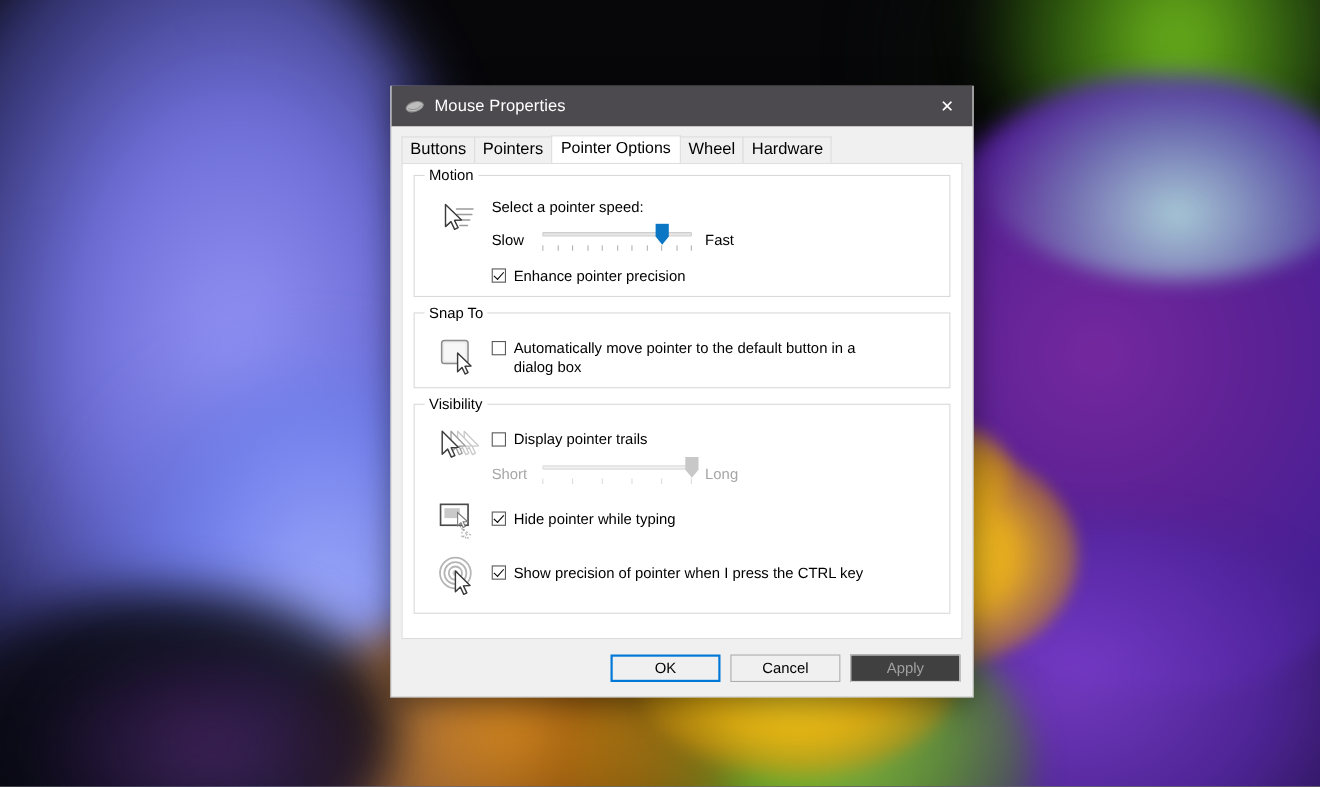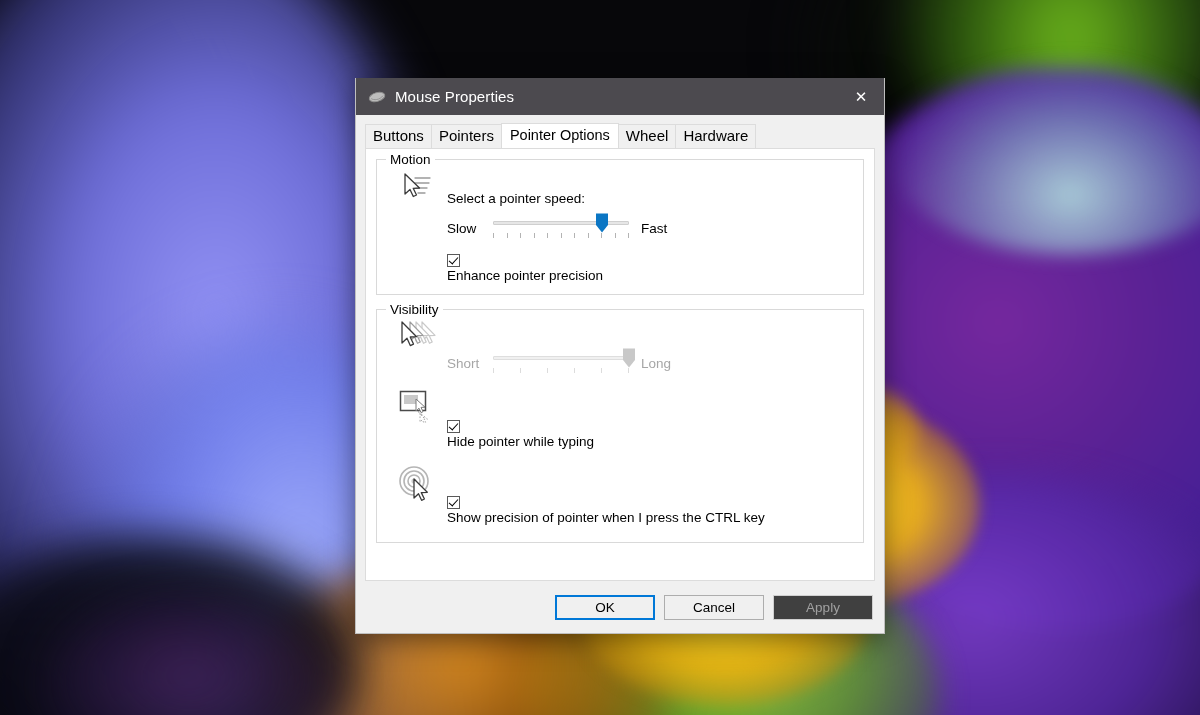--- a/index.html
+++ b/index.html
@@ -234,21 +234,21 @@
     padding: 10px 10px 0 10px;
     position: relative;
     z-index: 1;
   }
 
   
   .group {
     position: relative;
     border: 1px solid #d9d9d9;
     margin-bottom: 14px;
-    padding: 8px 10px 10px 10px;
+    padding: 20px 10px 10px 10px;
   }
   .group-title {
     position: absolute;
     top: -8px; left: 9px;
     background: #ffffff;
     padding: 0 4px;
     font-size: 13.5px;
     color: #000;
     line-height: 15px;
   }
@@ -256,21 +256,21 @@
     display: flex;
     align-items: flex-start;
   }
   .glyph-cell {
     width: 60px;
     flex: 0 0 60px;
     display: flex;
     justify-content: center;
     padding-top: 2px;
   }
-  .group-content { flex: 1 1 auto; padding-top: 1px; margin-top: 22px; }
+  .group-content { flex: 1 1 auto; padding-top: 1px; }
 
   .field-label {
     font-size: 13.5px;
     color: #000;
     margin-bottom: 11px;
   }
 
   
   .slider-row {
     display: flex;
@@ -316,21 +316,20 @@
     width: 1px; height: 5px;
     background: #b3b3b3;
   }
   .slider-ticks.disabled i { background: #dcdcdc; }
 
   
   .cb-row {
     display: flex;
     align-items: flex-start;
     margin-top: 2px;
-    flex-direction: column;
   }
   .cb-box {
     width: 13px; height: 13px;
     flex: 0 0 13px;
     border: 1px solid #595959;
     background: #ffffff;
     margin-top: 2px;
     margin-right: 7px;
     position: relative;
     cursor: pointer;
@@ -476,38 +475,60 @@
                 <span class="slider-endlabel right">Fast</span>
               </div>
               <div class="cb-row" style="margin-top:13px">
                 <span class="cb-box checked"></span>
                 <span class="cb-label">Enhance pointer precision</span>
               </div>
             </div>
           </div>
         </div>
 
+        <div class="group">
+          <div class="group-title">Snap To</div>
+          <div class="group-row">
+            <div class="glyph-cell">
+              <svg width="36" height="34" viewBox="0 0 36 34">
+                <rect x="2.5" y="2.5" width="24" height="21" rx="2.5" fill="#ededed" stroke="#8c8c8c" stroke-width="1.4"></rect>
+                <rect x="5" y="5" width="19" height="16" rx="1.5" fill="#f7f7f7"></rect>
+                <path d="M17 14 L17 31 L21 27 L23.8 33 L26.5 31.7 L23.7 26 L29.2 25.7 Z" fill="#ffffff" stroke="#3a3a3a" stroke-width="1.3" stroke-linejoin="round"></path>
+              </svg>
+            </div>
+            <div class="group-content">
+              <div class="cb-row">
+                <span class="cb-box"></span>
+                <span class="cb-label" style="max-width:350px">Automatically move pointer to the default button in a dialog box</span>
+              </div>
+            </div>
+          </div>
+        </div>
 
         <div class="group" style="padding-bottom:14px">
           <div class="group-title">Visibility</div>
 
           <div class="vis-item">
             <div class="glyph-cell">
               <svg width="38" height="34" viewBox="0 0 38 34">
                 <g fill="#ffffff" stroke="#c9c9c9" stroke-width="1.2" stroke-linejoin="round">
                   <path d="M24 3 L24 22 L28.5 17.8 L31.5 24.3 L34.2 23 L31.2 16.7 L37 16.4 Z"></path>
                   <path d="M18 3 L18 22 L22.5 17.8 L25.5 24.3 L28.2 23 L25.2 16.7 L31 16.4 Z"></path>
                 </g>
                 <g fill="#ffffff" stroke="#9c9c9c" stroke-width="1.2" stroke-linejoin="round">
                   <path d="M12 3 L12 22 L16.5 17.8 L19.5 24.3 L22.2 23 L19.2 16.7 L25 16.4 Z"></path>
                 </g>
                 <path d="M4 3 L4 24 L9 19.3 L12.3 26.6 L15.5 25.1 L12.2 18 L18.6 17.7 Z" fill="#ffffff" stroke="#3a3a3a" stroke-width="1.3" stroke-linejoin="round"></path>
               </svg>
             </div>
             <div class="group-content">
+              <div class="cb-row">
+                <span class="cb-box"></span>
+                <span class="cb-label">Display pointer trails</span>
+              </div>
               <div class="slider-row" style="margin-top:11px">
                 <span class="slider-endlabel disabled">Short</span>
                 <span class="slider-wrap">
                   <span class="slider-track" style="background:#f0f0f0;border-color:#dedede"></span>
                   <span class="slider-ticks disabled" id="trail-ticks">
                       <i style="left: 0px;"></i>
                       <i style="left: 27px;"></i>
                       <i style="left: 54px;"></i>
                       <i style="left: 81px;"></i>
                       <i style="left: 108px;"></i>

